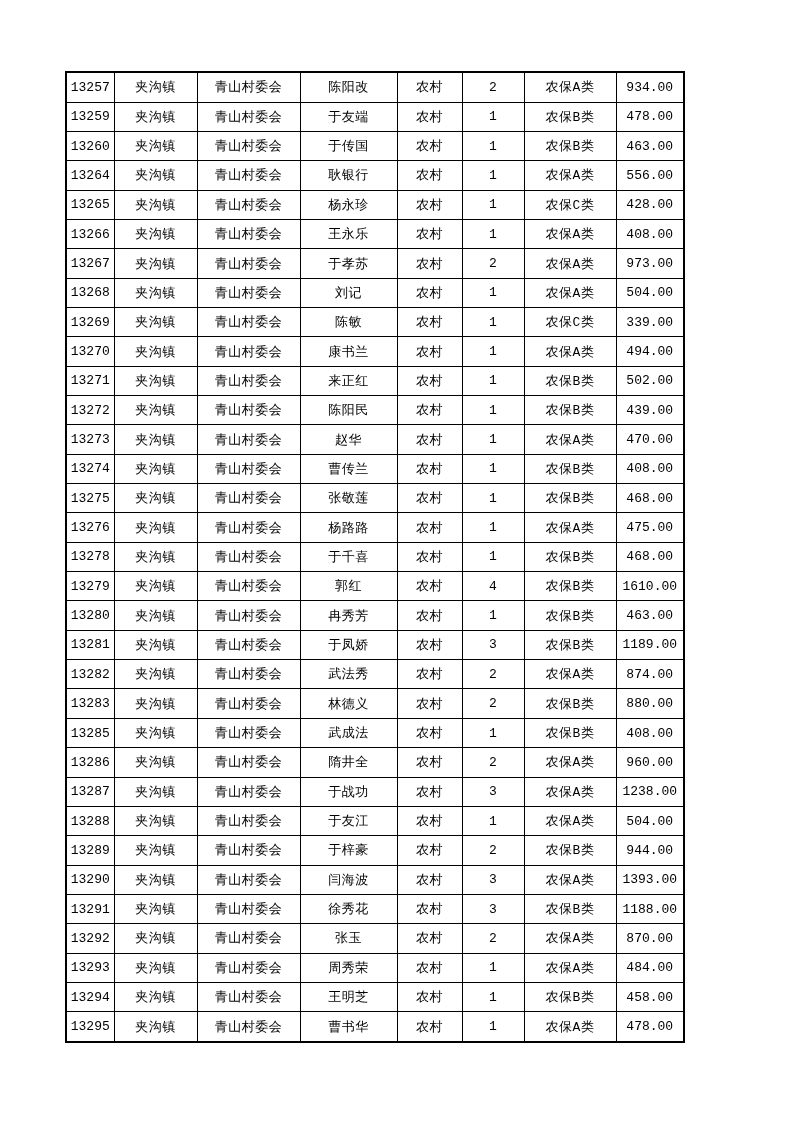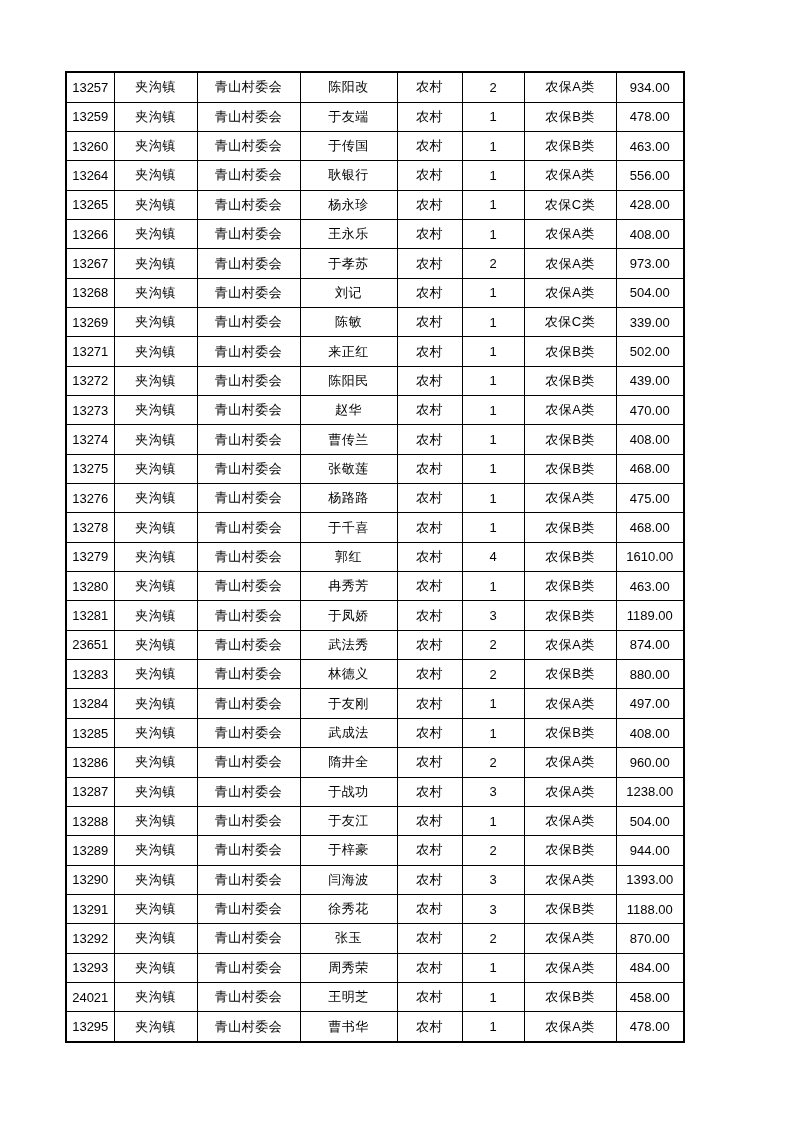--- a/index.html
+++ b/index.html
@@ -1,21 +1,21 @@
 <!DOCTYPE html>
 <html><head>
 <meta charset="utf-8">
 <style>
   html, body { margin: 0; padding: 0; }
   .page {
     position: relative;
     width: 793px;
     height: 1122px;
     background: #ffffff;
-    font-family: Liberation Sans, sans-serif;
+    font-family: Liberation Mono, monospace;
     overflow: hidden;
   }
   table.records {
     position: absolute;
     left: 65px;
     top: 71px;
     width: 618px;
     height: 972px;
     border-collapse: collapse;
     table-layout: fixed;
@@ -134,20 +134,30 @@
           <td class="num">13269</td>
           <td>夹沟镇</td>
           <td>青山村委会</td>
           <td>陈敏</td>
           <td>农村</td>
           <td class="num">1</td>
           <td>农保C类</td>
           <td class="num">339.00</td>
         </tr>
         <tr>
+          <td class="num">13270</td>
+          <td>夹沟镇</td>
+          <td>青山村委会</td>
+          <td>康书兰</td>
+          <td>农村</td>
+          <td class="num">1</td>
+          <td>农保A类</td>
+          <td class="num">494.00</td>
+        </tr>
+        <tr>
           <td class="num">13271</td>
           <td>夹沟镇</td>
           <td>青山村委会</td>
           <td>来正红</td>
           <td>农村</td>
           <td class="num">1</td>
           <td>农保B类</td>
           <td class="num">502.00</td>
         </tr>
         <tr>
@@ -234,50 +244,40 @@
           <td class="num">13281</td>
           <td>夹沟镇</td>
           <td>青山村委会</td>
           <td>于凤娇</td>
           <td>农村</td>
           <td class="num">3</td>
           <td>农保B类</td>
           <td class="num">1189.00</td>
         </tr>
         <tr>
-          <td class="num">23651</td>
+          <td class="num">13282</td>
           <td>夹沟镇</td>
           <td>青山村委会</td>
           <td>武法秀</td>
           <td>农村</td>
           <td class="num">2</td>
           <td>农保A类</td>
           <td class="num">874.00</td>
         </tr>
         <tr>
           <td class="num">13283</td>
           <td>夹沟镇</td>
           <td>青山村委会</td>
           <td>林德义</td>
           <td>农村</td>
           <td class="num">2</td>
           <td>农保B类</td>
           <td class="num">880.00</td>
         </tr>
         <tr>
-          <td class="num">13284</td>
-          <td>夹沟镇</td>
-          <td>青山村委会</td>
-          <td>于友刚</td>
-          <td>农村</td>
-          <td class="num">1</td>
-          <td>农保A类</td>
-          <td class="num">497.00</td>
-        </tr>
-        <tr>
           <td class="num">13285</td>
           <td>夹沟镇</td>
           <td>青山村委会</td>
           <td>武成法</td>
           <td>农村</td>
           <td class="num">1</td>
           <td>农保B类</td>
           <td class="num">408.00</td>
         </tr>
         <tr>
@@ -354,21 +354,21 @@
           <td class="num">13293</td>
           <td>夹沟镇</td>
           <td>青山村委会</td>
           <td>周秀荣</td>
           <td>农村</td>
           <td class="num">1</td>
           <td>农保A类</td>
           <td class="num">484.00</td>
         </tr>
         <tr>
-          <td class="num">24021</td>
+          <td class="num">13294</td>
           <td>夹沟镇</td>
           <td>青山村委会</td>
           <td>王明芝</td>
           <td>农村</td>
           <td class="num">1</td>
           <td>农保B类</td>
           <td class="num">458.00</td>
         </tr>
         <tr>
           <td class="num">13295</td>

